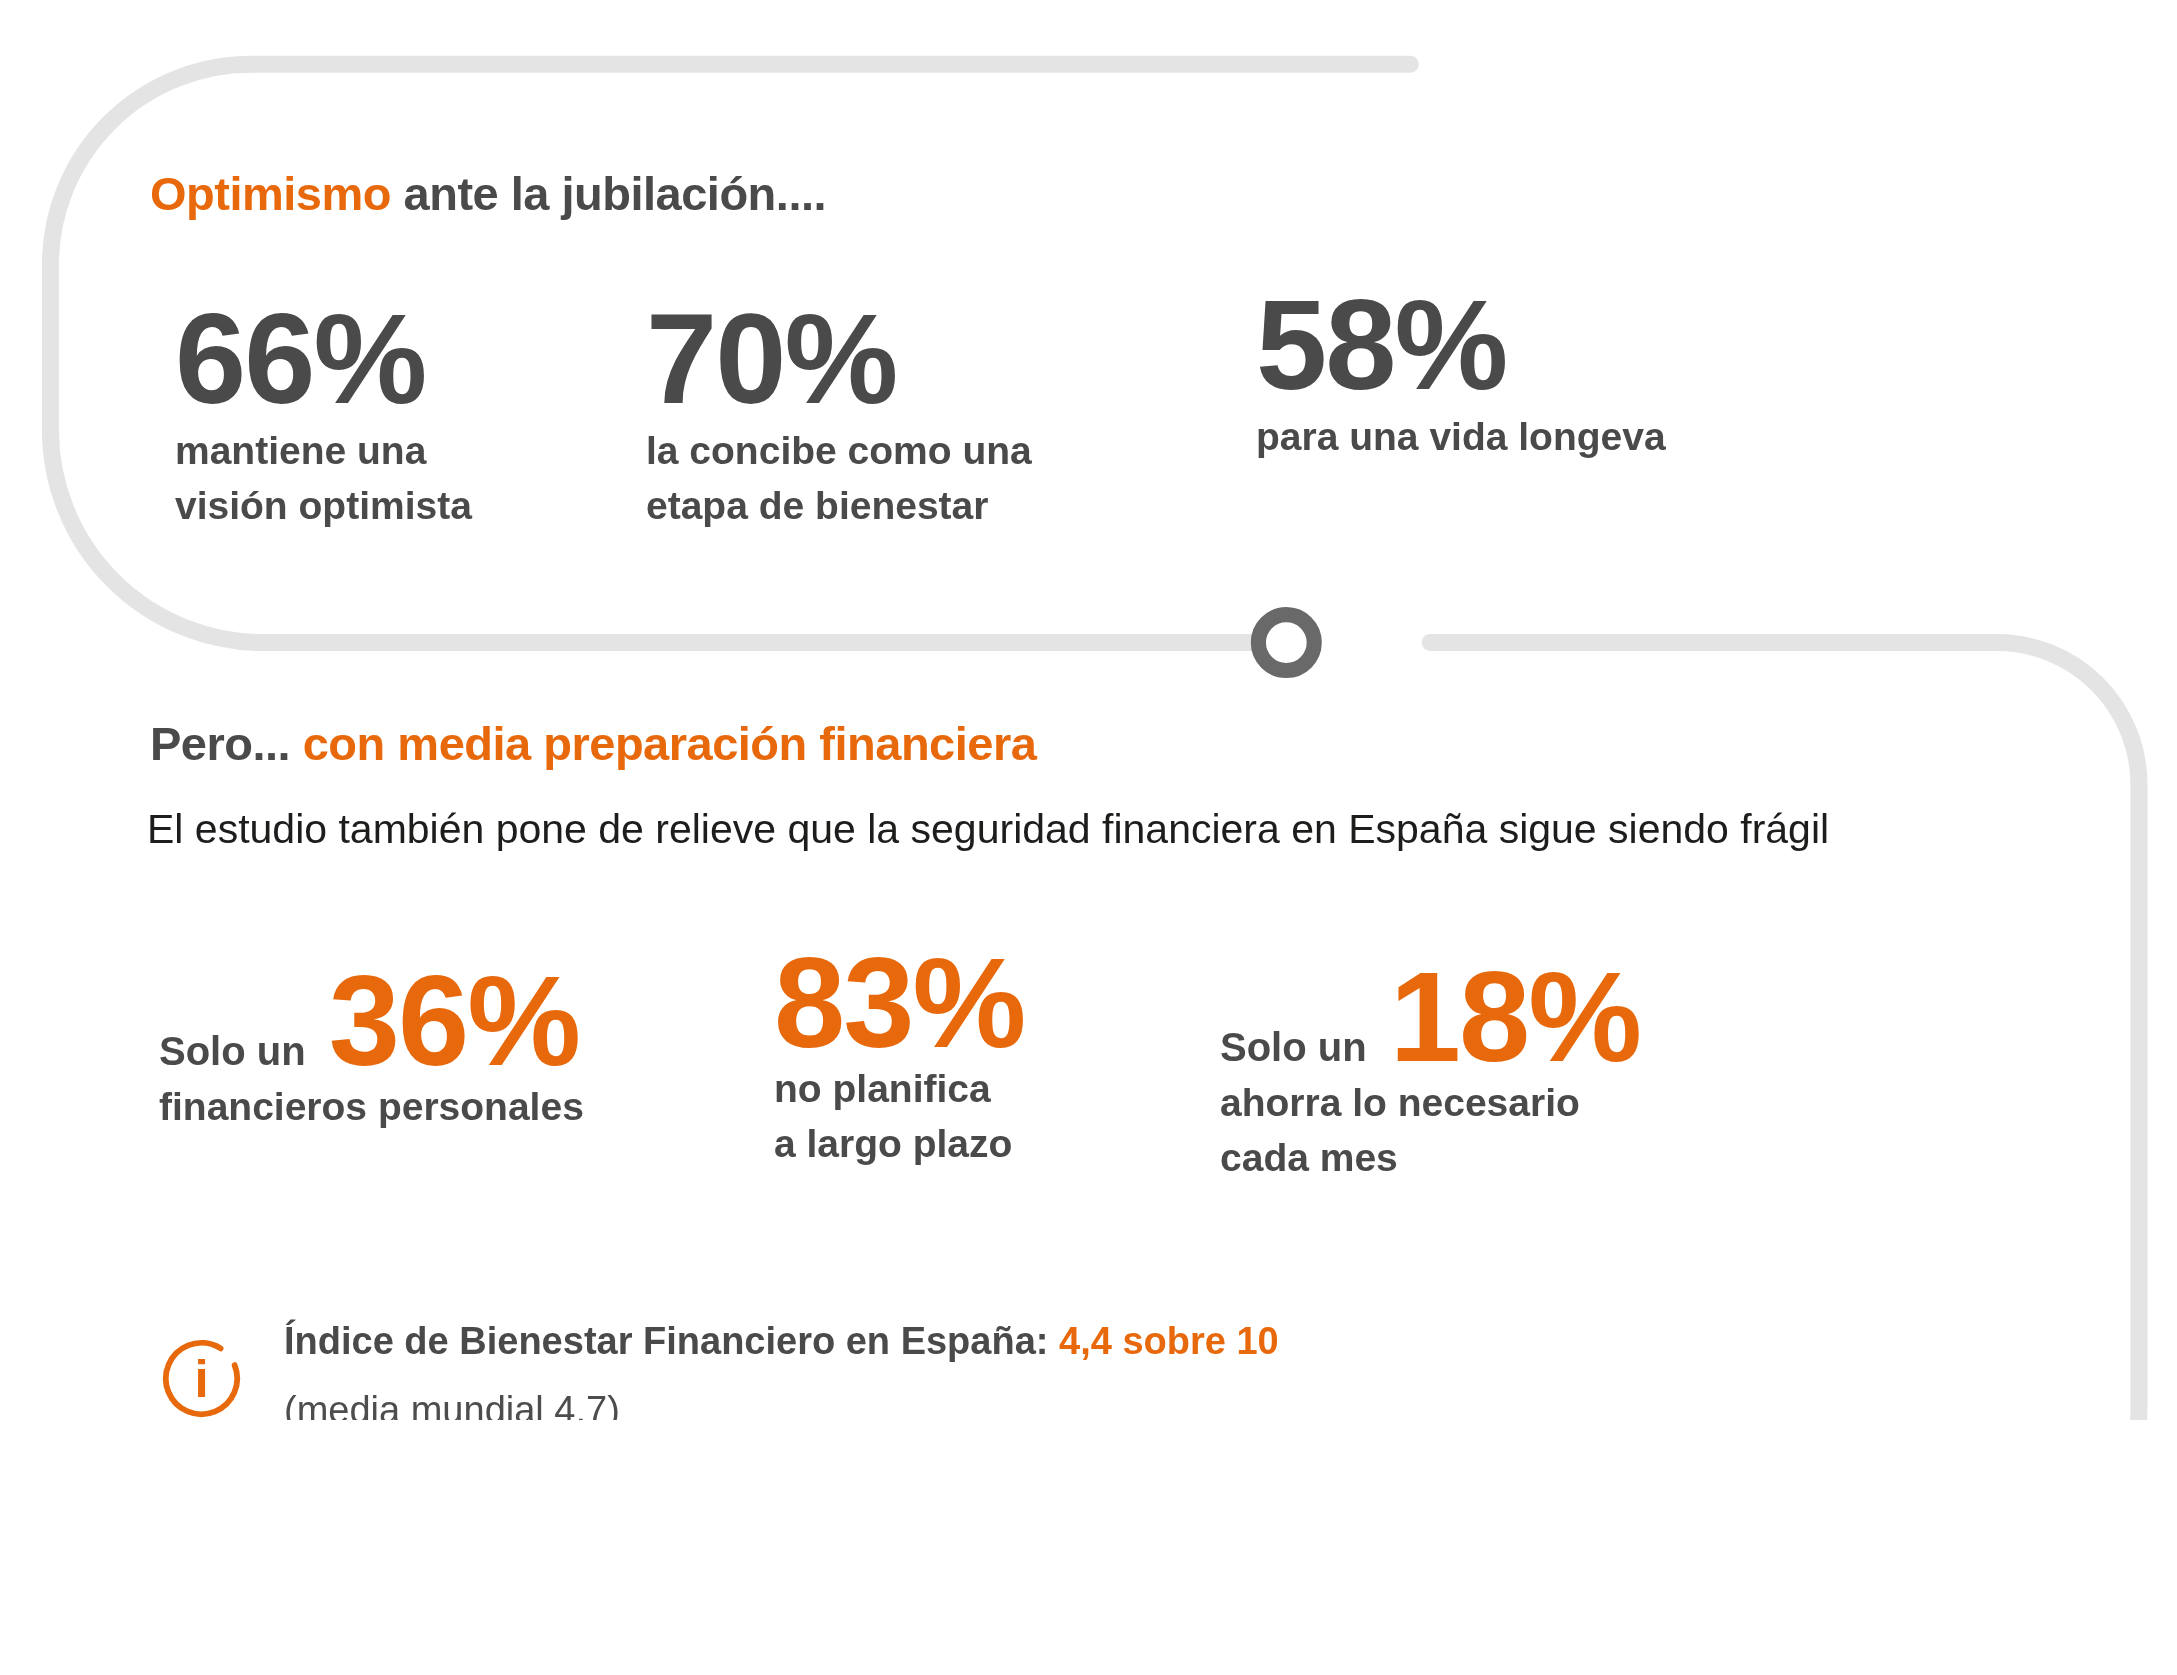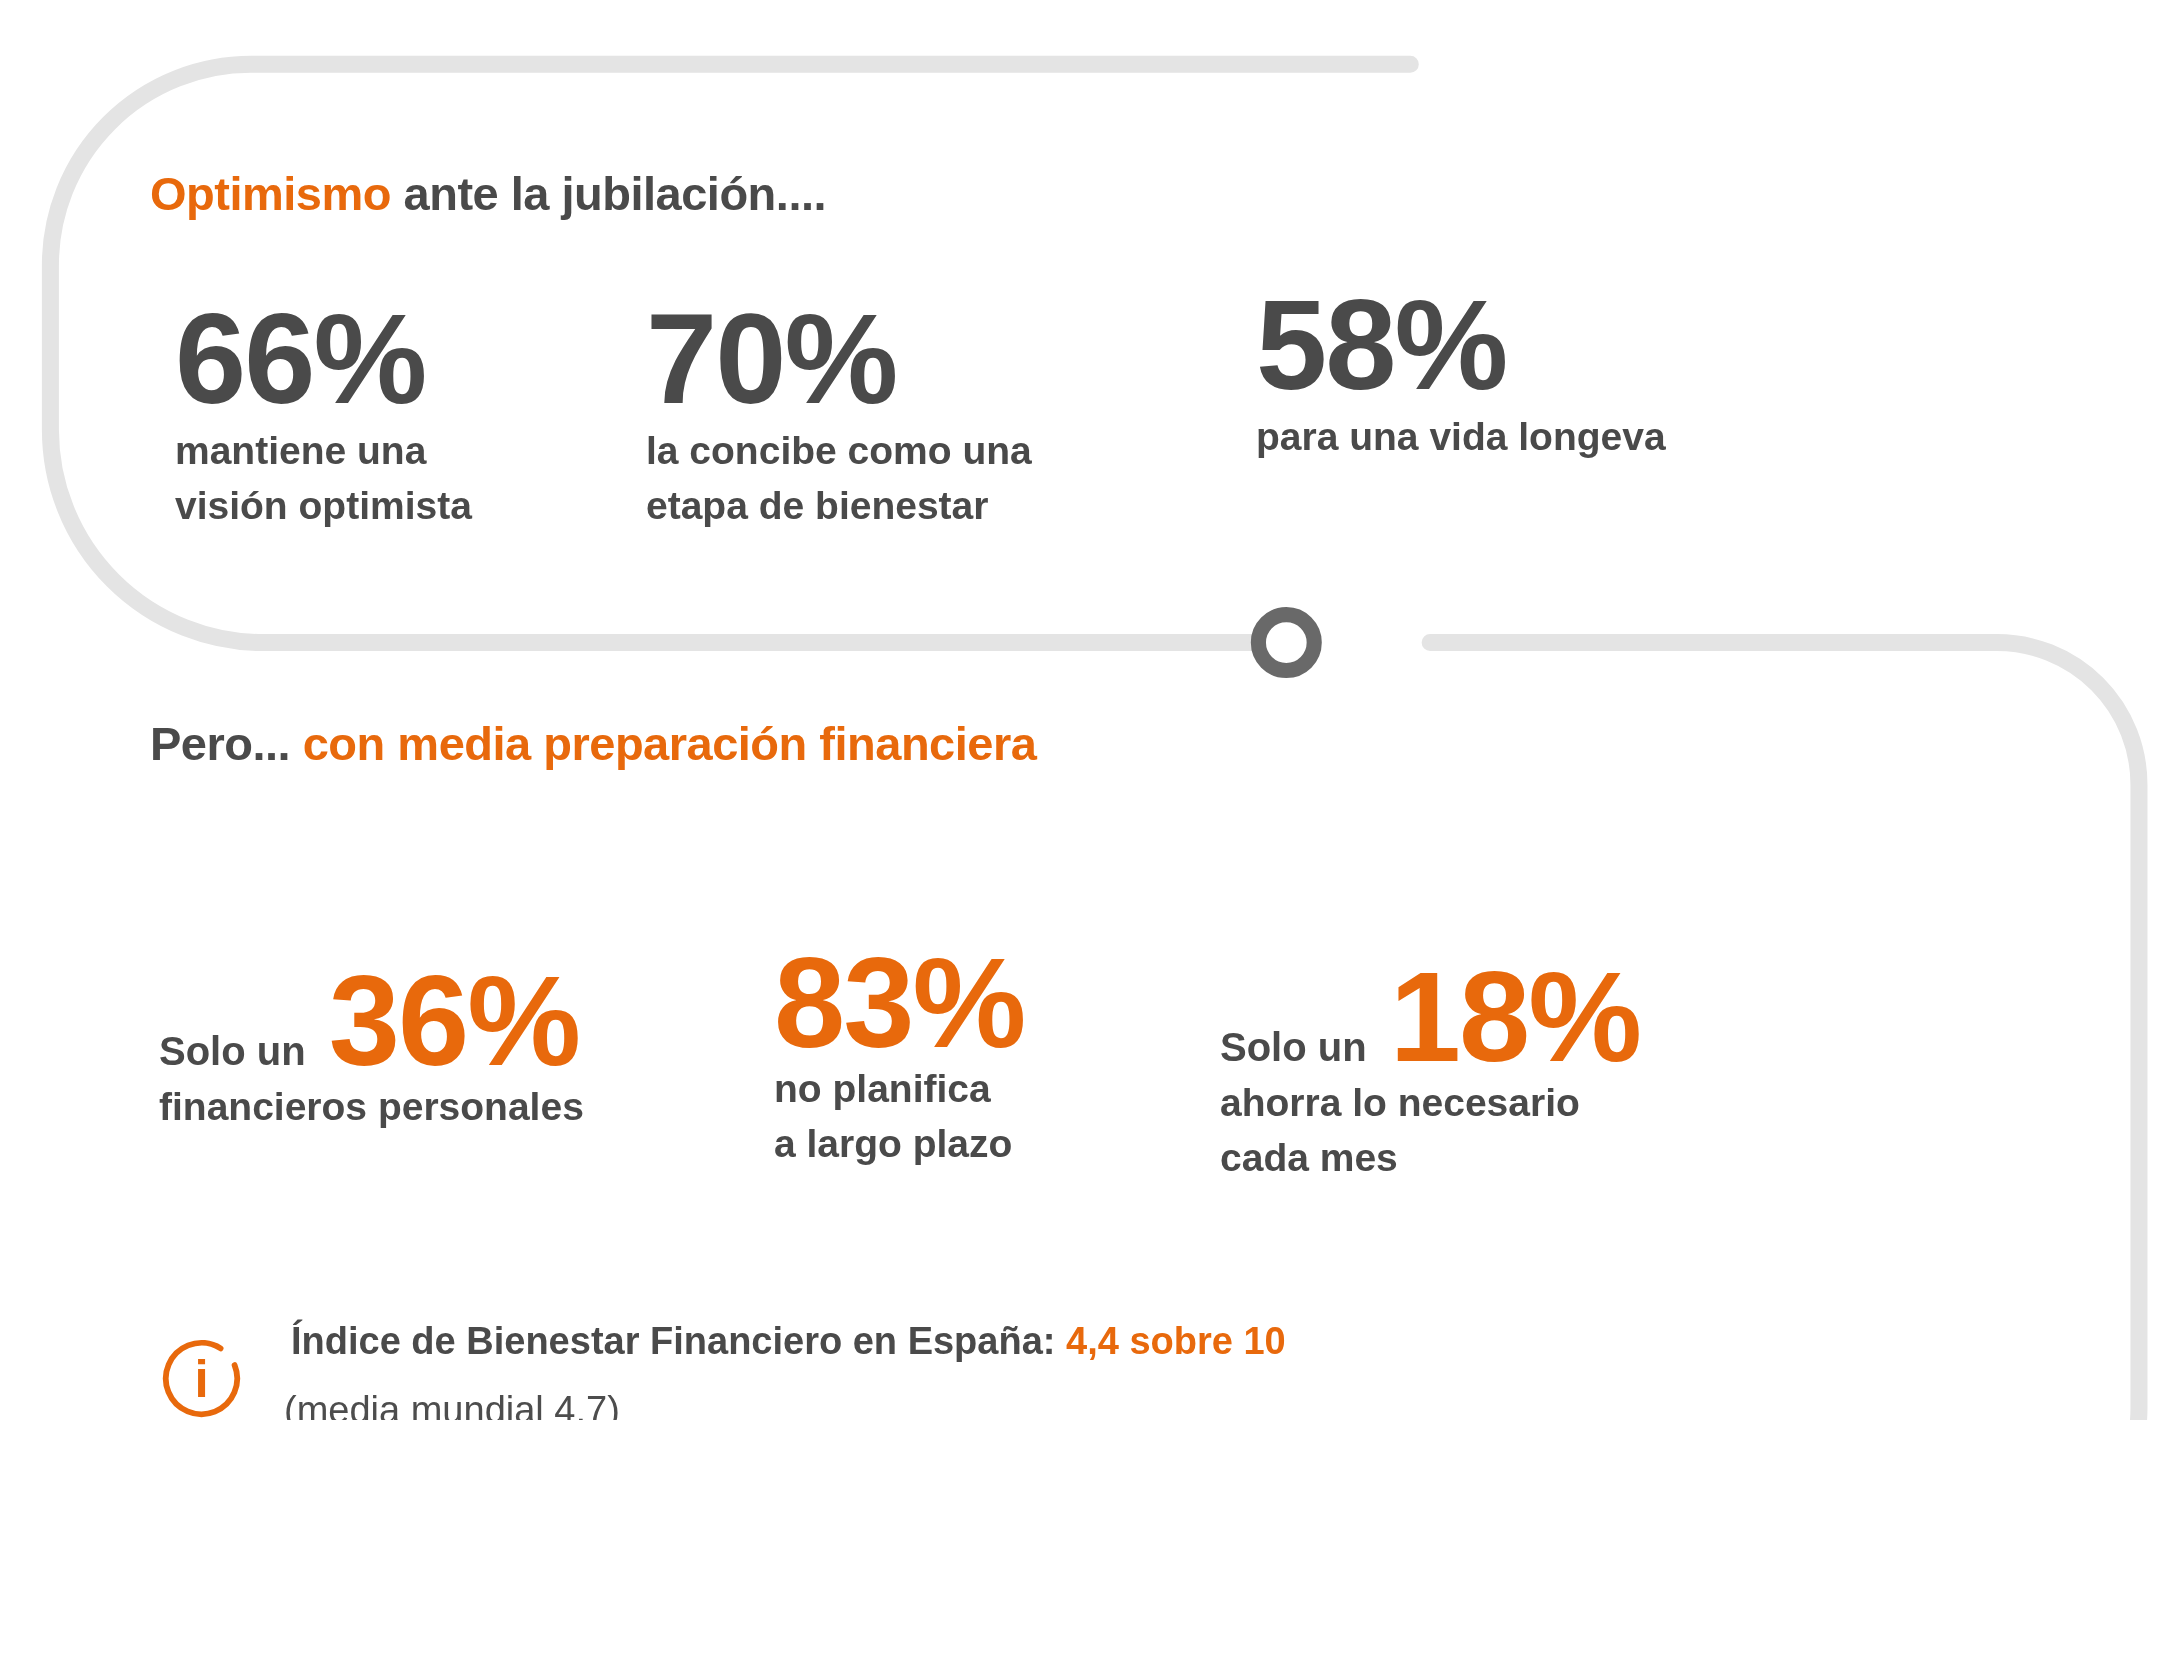--- a/index.html
+++ b/index.html
@@ -132,20 +132,21 @@
     <div class="stat-value-lg gray">58%</div>
     <div class="stat-label">
       <div>para una vida longeva</div>
     </div>
   </div>
 
   <div class="txt headline" style="left:150px; top:714px;">
     <span class="dark">Pero...</span><span class="accent"> con media preparación financiera</span>
   </div>
 
+  <div class="txt subtitle" style="left:147px; top:803px;">El estudio también pone de relieve que la seguridad financiera en España sigue siendo frágil</div>
 
   <div class="stat row2" style="left:159px; top:957px;">
     <div class="stat-top">
       <span class="stat-prefix">Solo un</span>
       <span class="stat-value-lg orange">36%</span>
     </div>
     <div class="stat-label">
       <div>financieros personales</div>
     </div>
   </div>
@@ -171,19 +172,19 @@
     </div>
   </div>
 
   <div class="info-icon-box">
     <svg viewBox="0 0 100 100" width="83" height="83" aria-hidden="true">
       <circle cx="50" cy="50" r="43" fill="none" stroke="#E8690C" stroke-width="7" stroke-linecap="round" stroke-dasharray="243 27" transform="rotate(-22 50 50)"></circle>
     </svg>
     <span class="glyph">i</span>
   </div>
 
-  <div class="txt index-row1" style="left:284px; top:1319px;margin-left:7px;">
+  <div class="txt index-row1" style="left:284px; top:1319px;">
     <span class="index-label">Índice de Bienestar Financiero en España: </span><span class="index-value">4,4 sobre 10</span>
   </div>
   <div class="txt index-note" style="left:284px; top:1388px;">(media mundial 4,7)</div>
 
 </div>
 
 
 </body></html>

